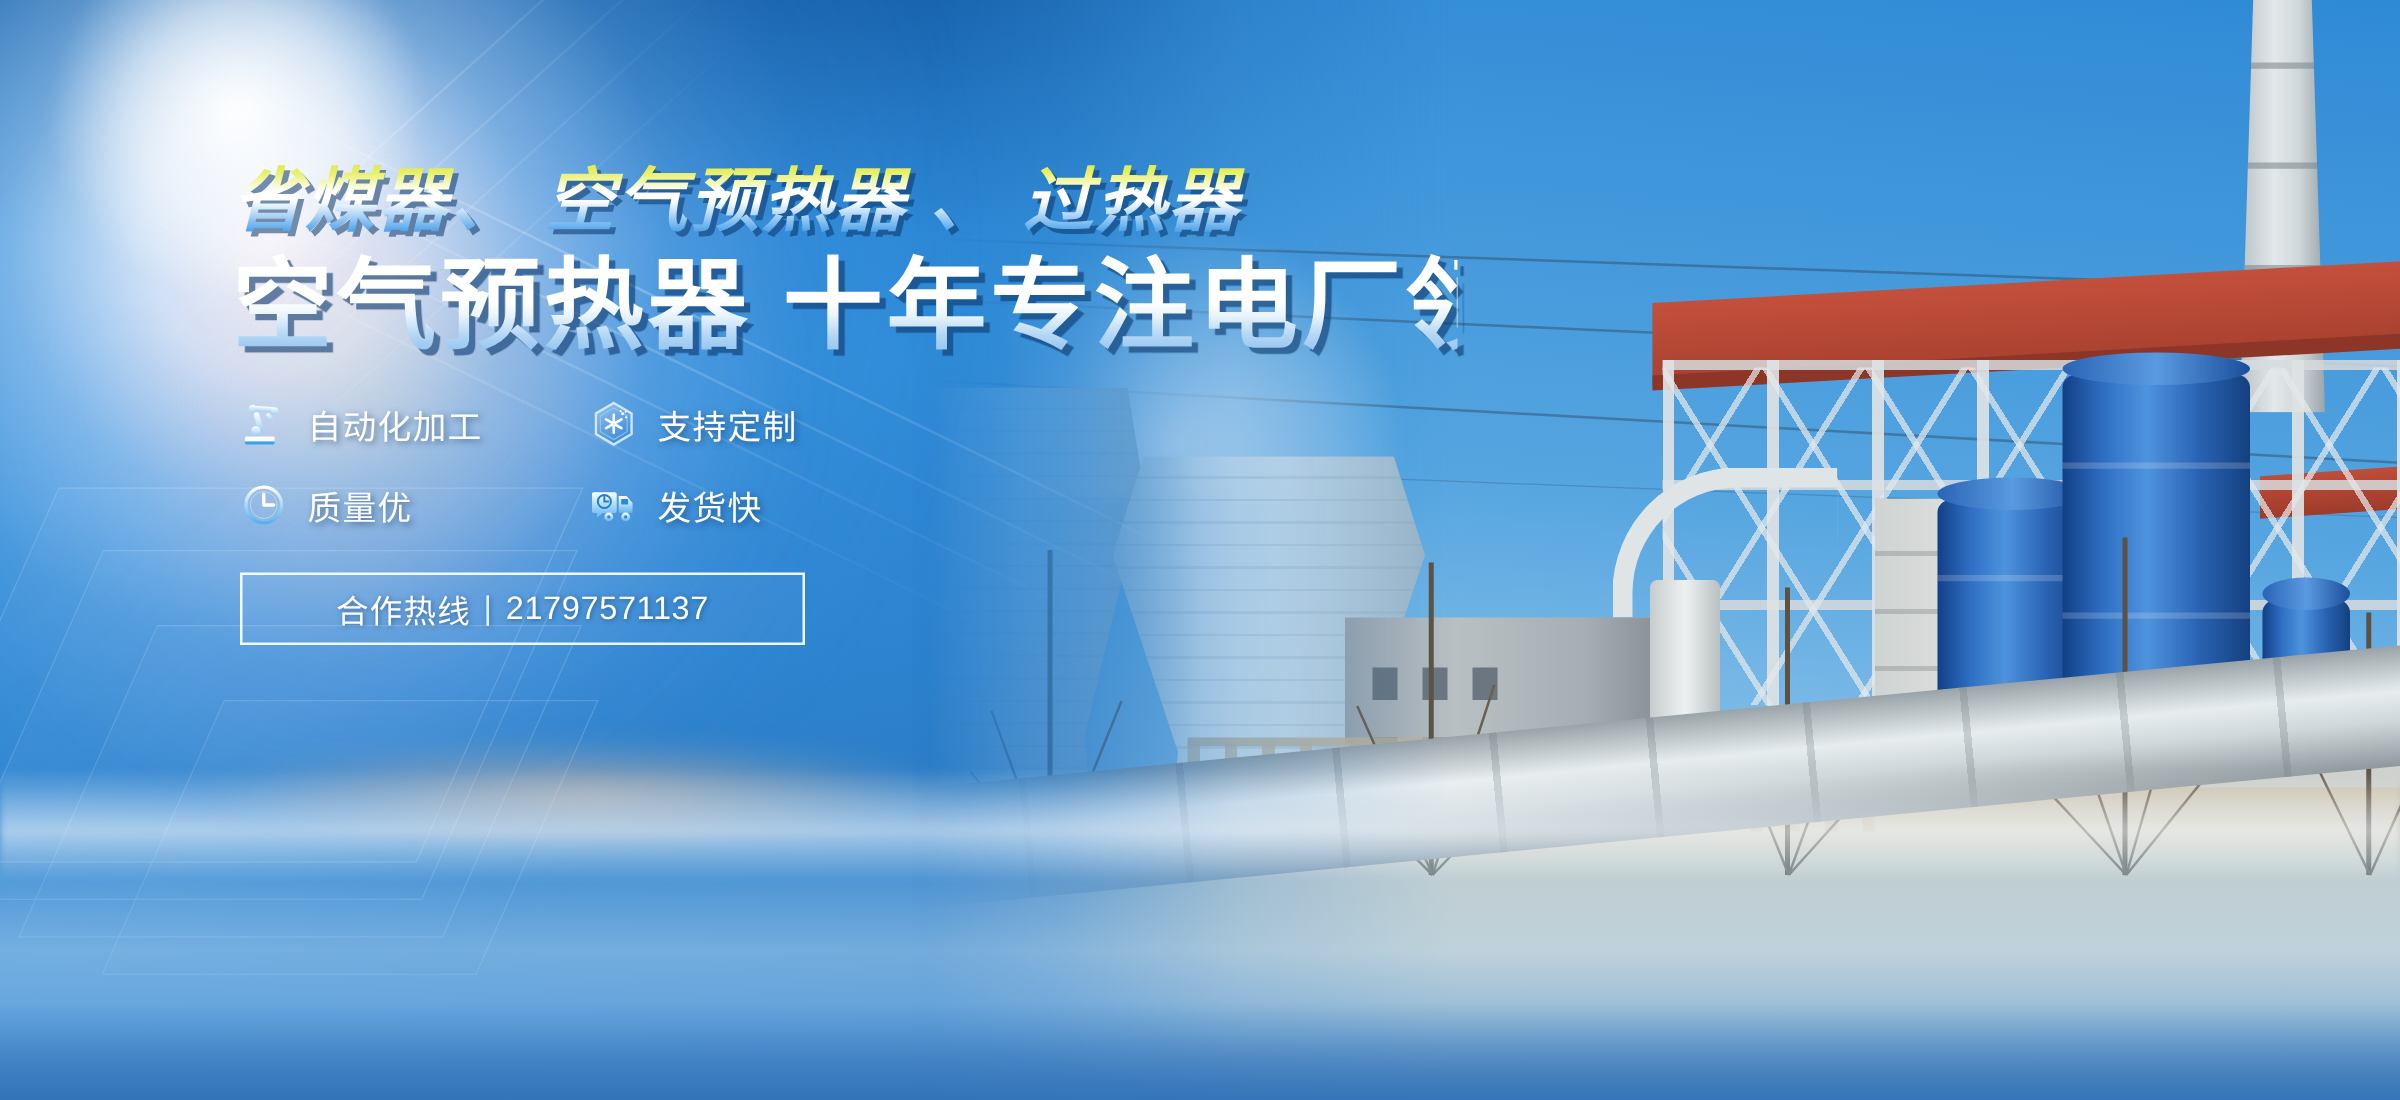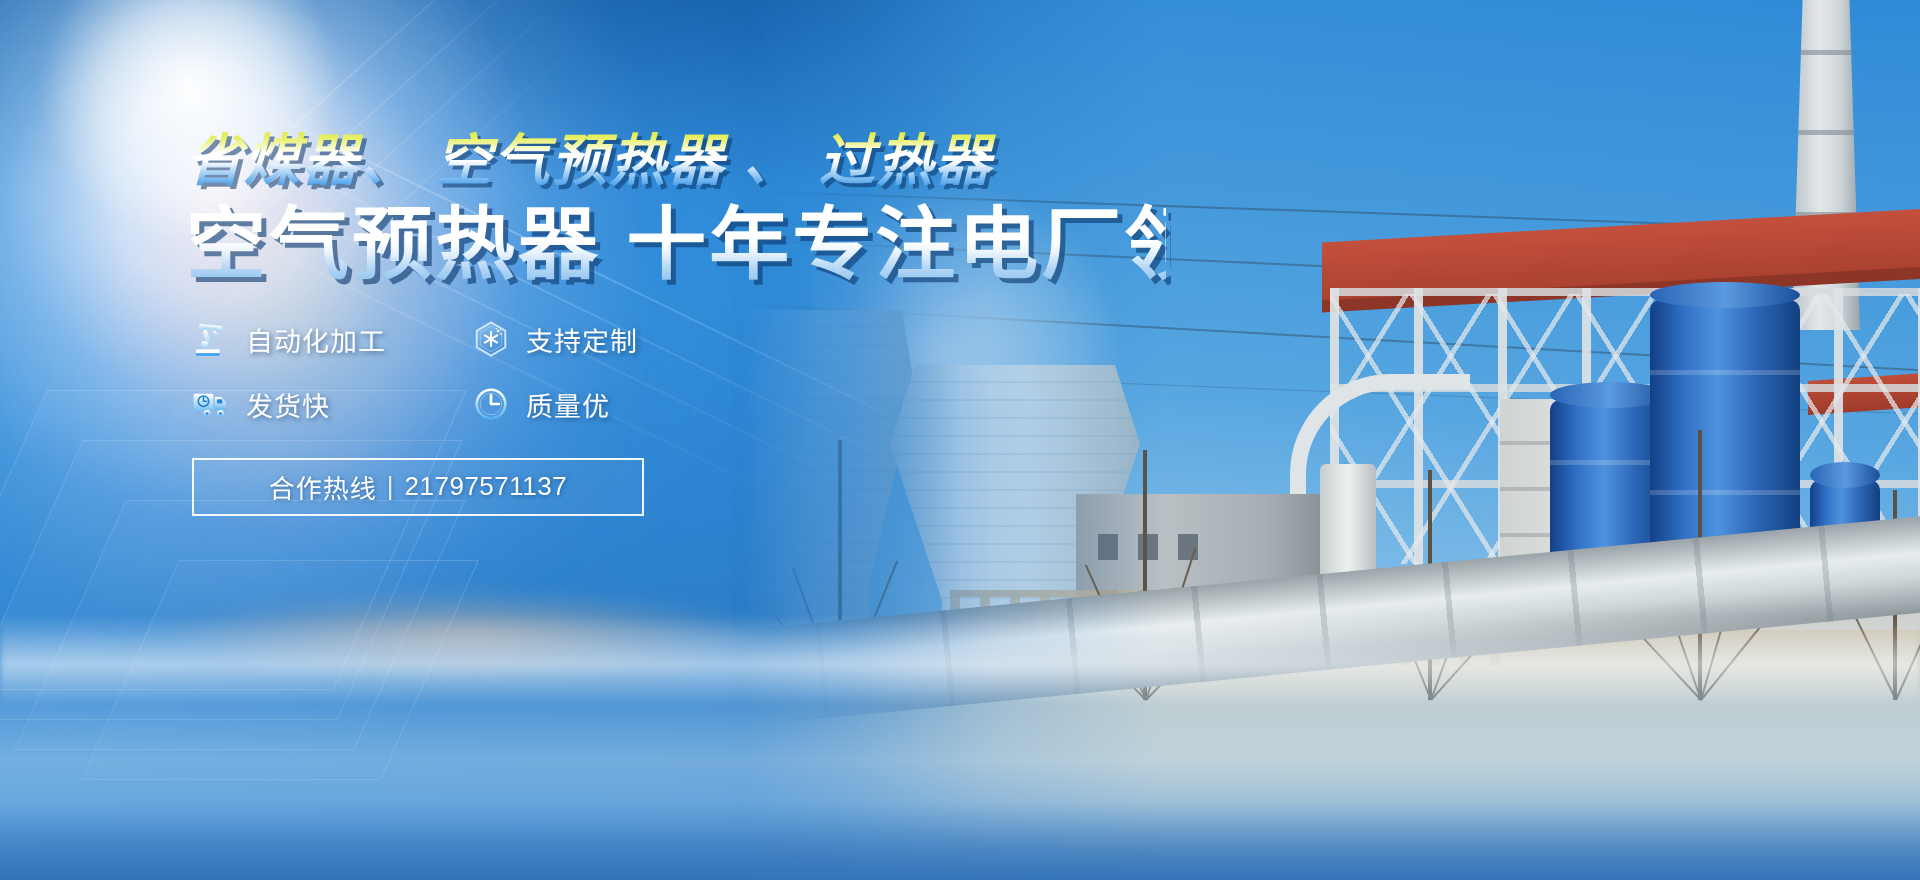--- a/index.html
+++ b/index.html
@@ -567,56 +567,56 @@
             </g>
           </svg>
         </span>
         <span class="flabel">支持定制</span>
       </li>
 
       <li class="feature">
         <span class="ficon">
           <svg viewBox="0 0 48 48" aria-hidden="true">
             <defs>
+              <linearGradient id="gC" x1="0" y1="0" x2="0" y2="1">
+                <stop offset="0" stop-color="#ffffff"></stop>
+                  <stop offset="1" stop-color="#58b0f0"></stop>
+              </linearGradient>
+            </defs>
+            <circle cx="24" cy="24" r="18" fill="none" stroke="url(#gC)" stroke-width="3.4"></circle>
+            <circle cx="24" cy="24" r="13.6" fill="none" stroke="#d9ecfb" stroke-width="1" opacity=".55"></circle>
+            <path d="M24 13 L24 24 L34 24" fill="none" stroke="#ffffff" stroke-width="3.4" stroke-linecap="round" stroke-linejoin="round"></path>
+          </svg>
+        </span>
+        <span class="flabel">质量优</span>
+      </li>
+
+      <li class="feature">
+        <span class="ficon">
+          <svg viewBox="0 0 48 48" aria-hidden="true">
+            <defs>
               <linearGradient id="gT" x1="0" y1="0" x2="0" y2="1">
                 <stop offset="0" stop-color="#ffffff"></stop>
                   <stop offset="1" stop-color="#5fb4f2"></stop>
               </linearGradient>
             </defs>
             <path d="M4 11 h21 a2 2 0 0 1 2 2 v17 a2 2 0 0 1 -2 2 h-12 l-6 5 v-5 h-3 a2 2 0 0 1 -2 -2 v-17 a2 2 0 0 1 2 -2 z" fill="url(#gT)"></path>
             <circle cx="14.5" cy="20.5" r="6.6" fill="none" stroke="#1f7fd0" stroke-width="2"></circle>
             <path d="M14.5 15.6 L14.5 20.5 L18.4 20.5" fill="none" stroke="#1f7fd0" stroke-width="2" stroke-linecap="round"></path>
             <path d="M29 15 h8 l6 7 v10 h-14 z" fill="url(#gT)"></path>
             <rect x="31.5" y="18" width="7" height="5.4" rx="1" fill="#2b8ad8"></rect>
             <circle cx="19" cy="36" r="4.4" fill="url(#gT)"></circle>
             <circle cx="19" cy="36" r="1.7" fill="#2b8ad8"></circle>
             <circle cx="36" cy="36" r="4.4" fill="url(#gT)"></circle>
             <circle cx="36" cy="36" r="1.7" fill="#2b8ad8"></circle>
           </svg>
         </span>
         <span class="flabel">发货快</span>
       </li>
 
-      <li class="feature">
-        <span class="ficon">
-          <svg viewBox="0 0 48 48" aria-hidden="true">
-            <defs>
-              <linearGradient id="gC" x1="0" y1="0" x2="0" y2="1">
-                <stop offset="0" stop-color="#ffffff"></stop>
-                  <stop offset="1" stop-color="#58b0f0"></stop>
-              </linearGradient>
-            </defs>
-            <circle cx="24" cy="24" r="18" fill="none" stroke="url(#gC)" stroke-width="3.4"></circle>
-            <circle cx="24" cy="24" r="13.6" fill="none" stroke="#d9ecfb" stroke-width="1" opacity=".55"></circle>
-            <path d="M24 13 L24 24 L34 24" fill="none" stroke="#ffffff" stroke-width="3.4" stroke-linecap="round" stroke-linejoin="round"></path>
-          </svg>
-        </span>
-        <span class="flabel">质量优</span>
-      </li>
-
     </ul>
 
     <div class="hotline">
       <span class="hotline-text">合作热线</span>
       <span class="hotline-text hotline-sep">|</span>
       <span class="hotline-text hotline-num">21797571137</span>
     </div>
 
   </div>
 </div>

